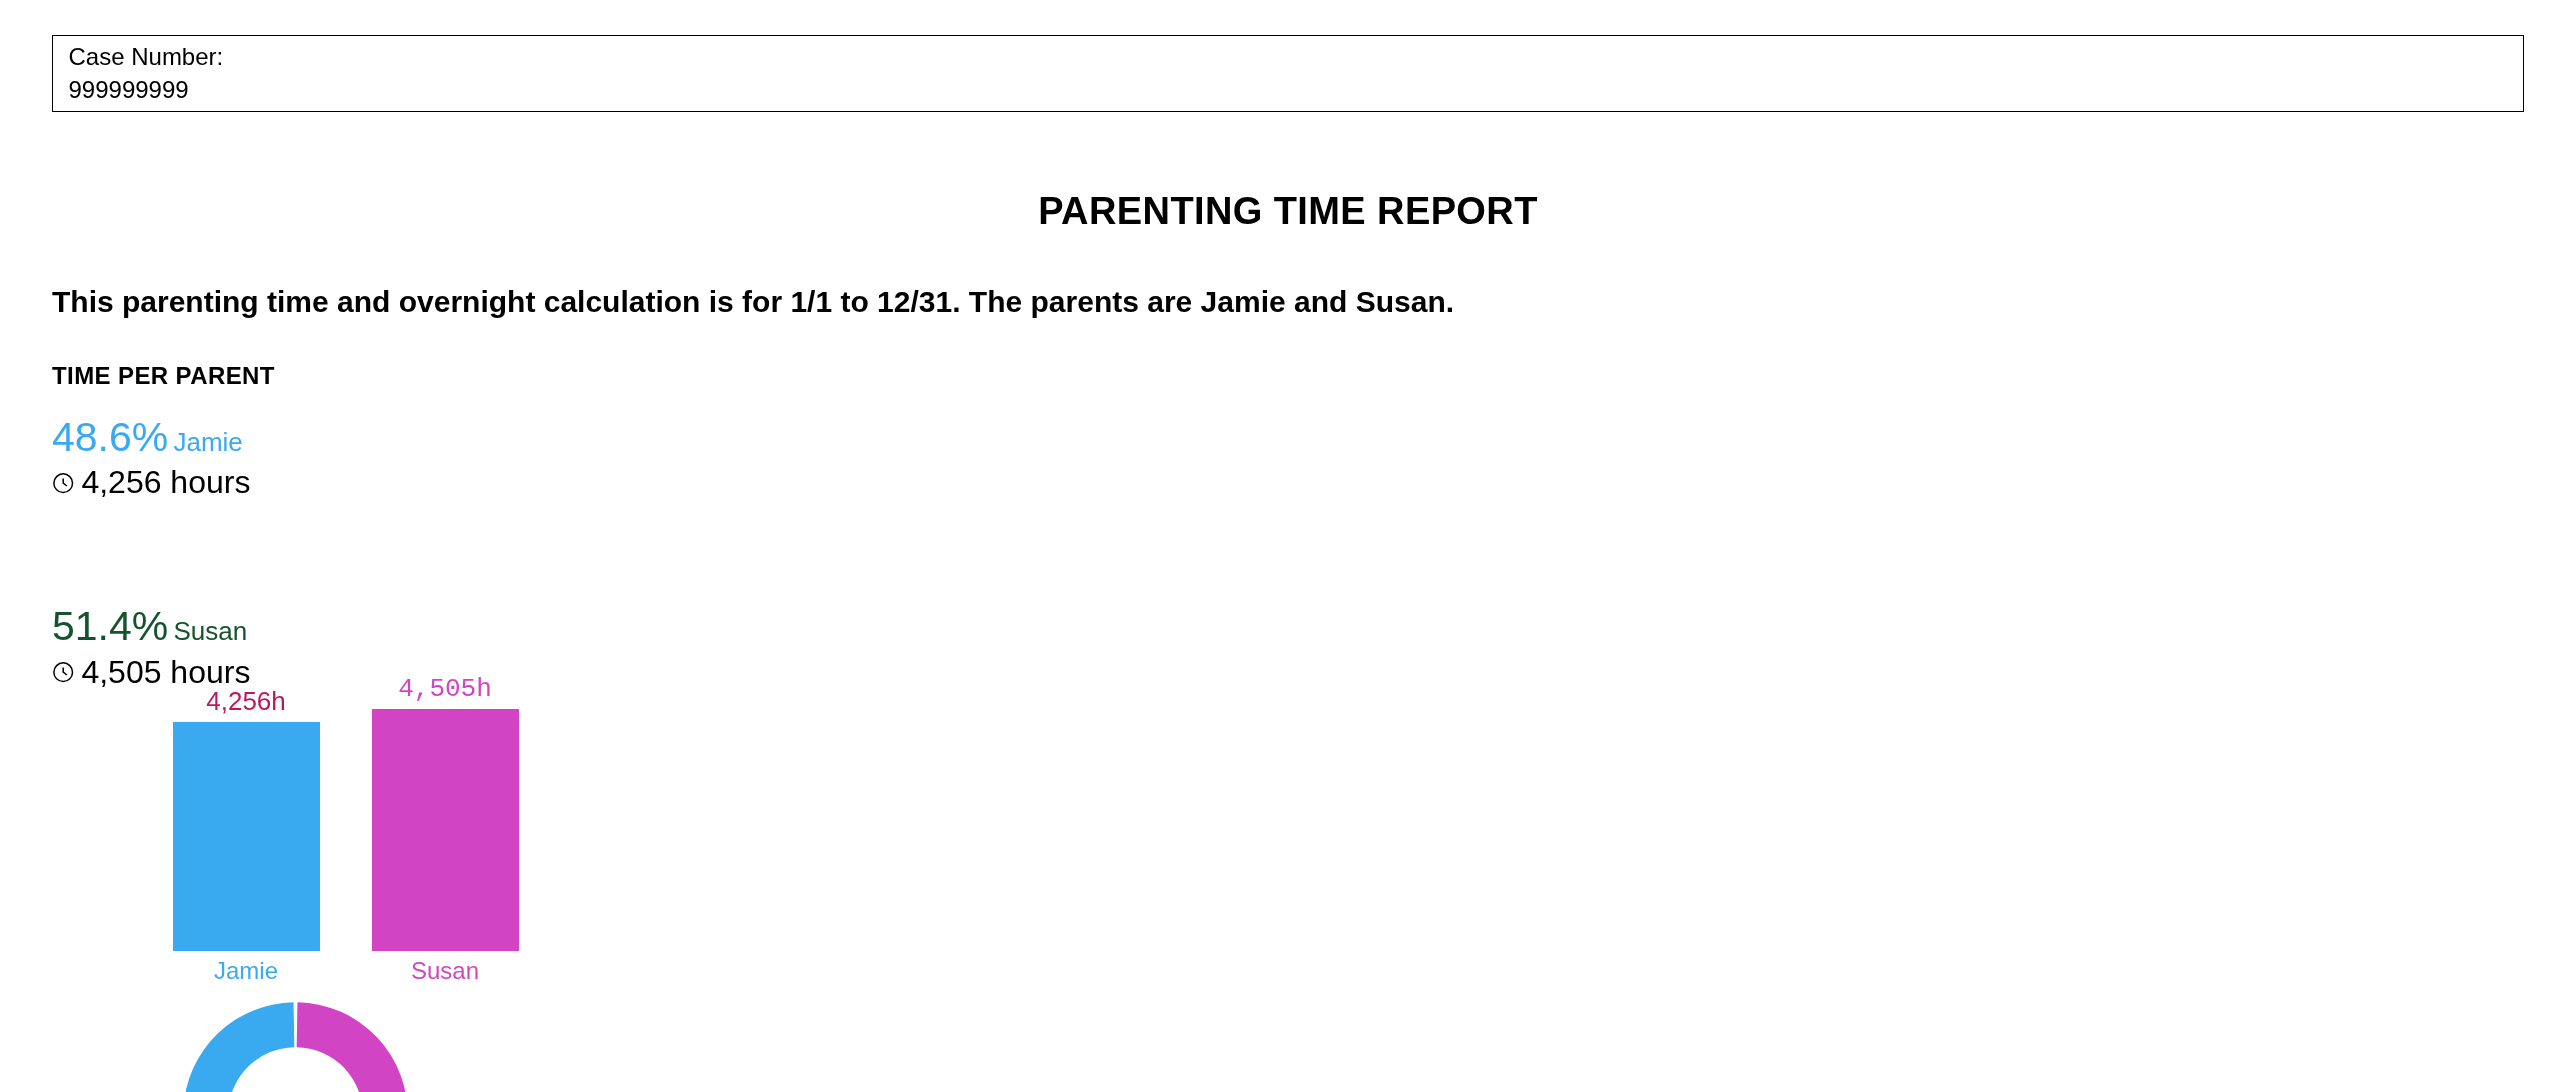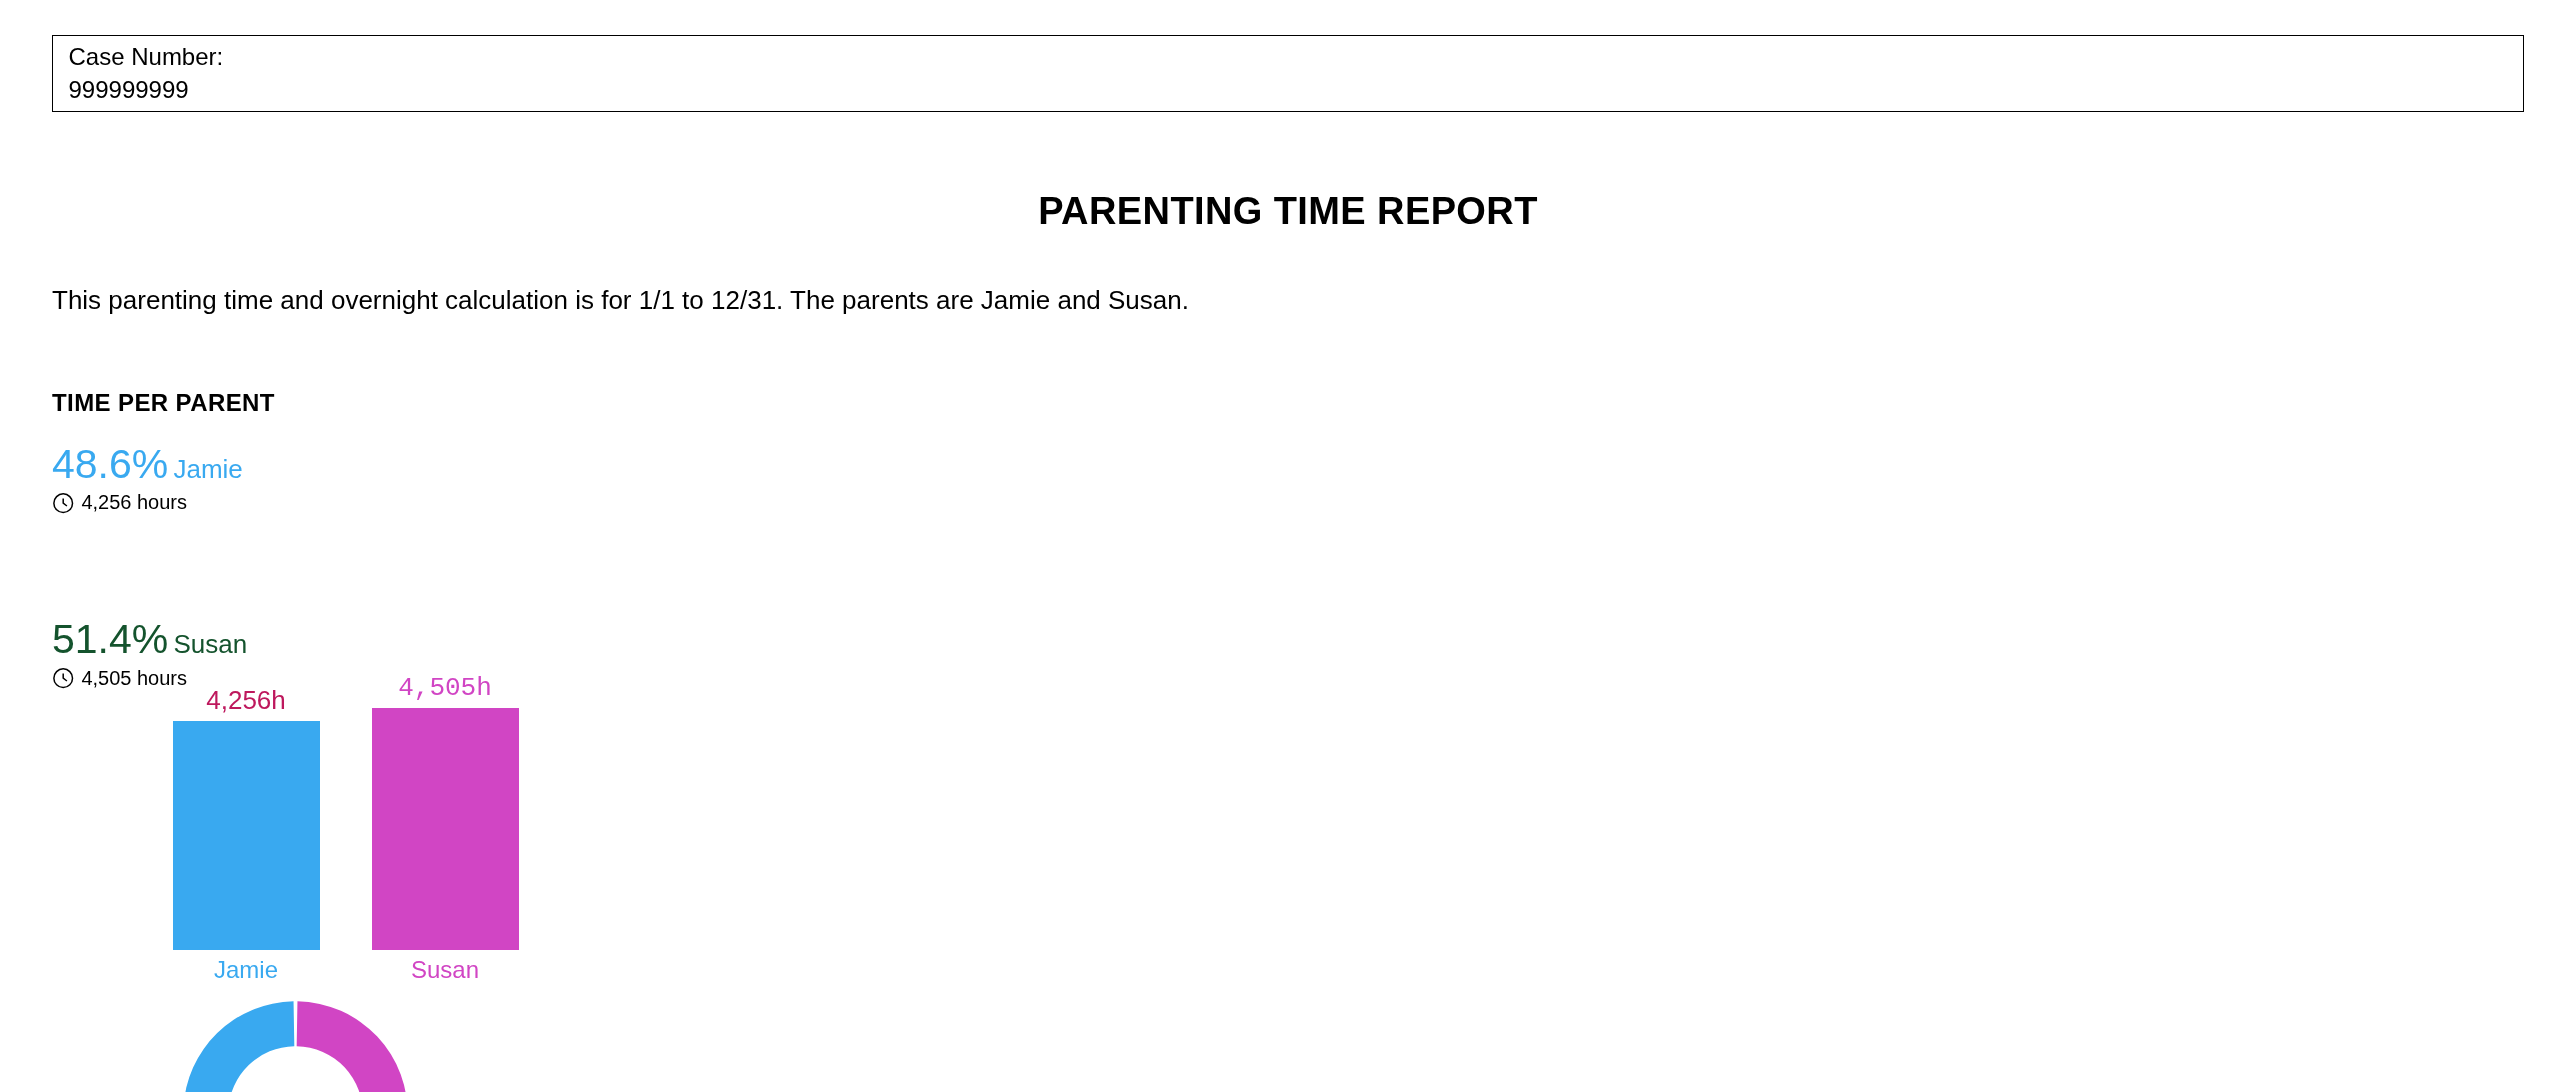--- a/index.html
+++ b/index.html
@@ -29,22 +29,23 @@
     line-height: 1.35;
   }
   .report-title {
     text-align: center;
     font-weight: bold;
     font-size: 38px;
     letter-spacing: 0.4px;
     margin-bottom: 52px;
   }
   .intro {
-    margin-bottom: 73px;
-    font-size: 26px;
+    margin-bottom: 43px;
+    font-size: 30px;
+    font-weight: bold;
   }
   .section-heading {
     font-weight: bold;
     font-size: 24px;
     letter-spacing: 0.4px;
     margin-bottom: 26px;
   }
   .content-row {
     display: flex;
     align-items: flex-start;
@@ -63,21 +64,21 @@
   }
   .pct-name {
     font-size: 26px;
     margin-left: 5.2px;
   }
   .hours-line {
     display: flex;
     align-items: center;
     gap: 7px;
     margin-top: 5.2px;
-    font-size: 20px;
+    font-size: 32px;
     color: #000;
   }
   .clock-icon {
     display: inline-flex;
     width: 22.4px;
     height: 22.4px;
   }
   .clr-jamie { color: #39a9f0; }
   .clr-susan { color: #14532d; }
 

